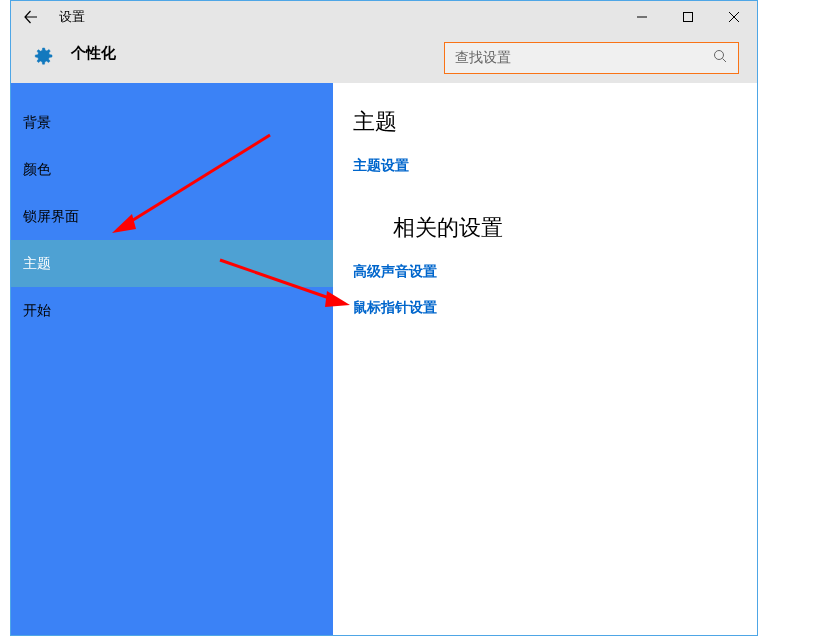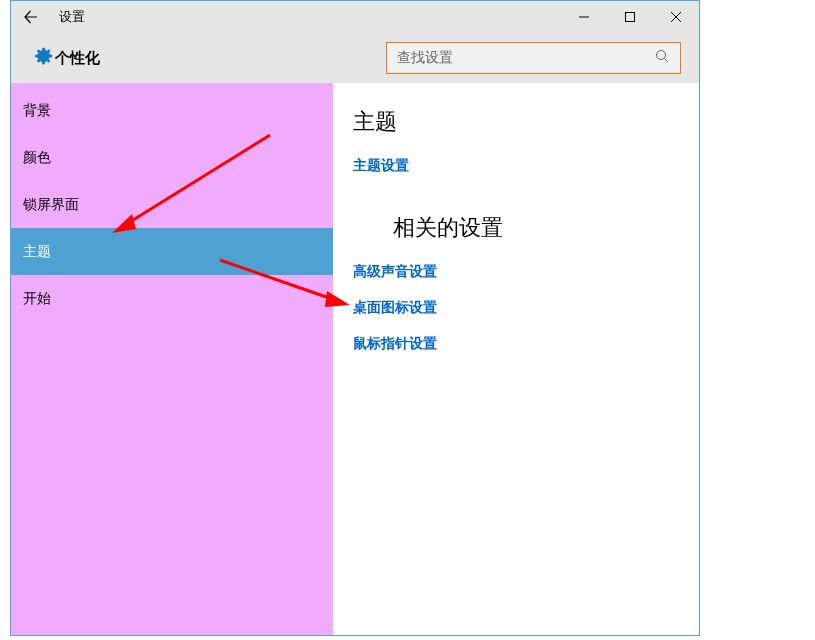--- a/index.html
+++ b/index.html
@@ -12,21 +12,21 @@
       width: 815px;
       height: 640px;
       background: #fff;
       position: relative;
       overflow: hidden;
     }
     .window {
       position: absolute;
       left: 10px;
       top: 0;
-      width: 690px;
+      width: 748px;
       height: 636px;
       background: #fff;
       border: 1px solid #4ea6e6;
       display: flex;
       flex-direction: column;
     }
     .titlebar {
       height: 32px;
       background: #e6e6e6;
       display: flex;
@@ -66,22 +66,22 @@
     .header {
       height: 50px;
       background: #e6e6e6;
       display: flex;
       align-items: center;
       justify-content: space-between;
       padding: 0 18px 0 20px;
     }
     .header-left {
       display: flex;
-      align-items: center;
-      gap: 0;
+      align-items: flex-start;
+      gap: 16px;
     }
     .gear-icon {
       color: #1279be;
     }
     .header-title {
       font-size: 15px;
       font-weight: 600;
       color: #000;
     }
     .search-box {
@@ -101,22 +101,22 @@
     .search-ico {
       color: #666;
     }
     .content {
       flex: 1;
       display: flex;
       background: #fff;
     }
     .sidebar {
       width: 322px;
-      background: #f0abfc;
-      padding-top: 4px;
+      background: #3b82f6;
+      padding-top: 16px;
     }
     .sidebar-item {
       height: 47px;
       padding-left: 12px;
       display: flex;
       align-items: center;
       font-size: 14px;
       color: #000;
       cursor: pointer;
     }
@@ -236,21 +236,20 @@
       <div class="sidebar-item">
           <span>开始</span>
         </div>
     </div>
     <div class="main">
       <h2 class="section-title">主题</h2>
       <a class="link">主题设置</a>
 
       <h2 class="section-title second">相关的设置</h2>
       <a class="link">高级声音设置</a>
-      <a class="link">桌面图标设置</a>
       <a class="link">鼠标指针设置</a>
     </div>
   </div>
 </div>
 
 <svg class="arrow-svg" style="left:110px;top:130px" width="170" height="110" viewBox="0 0 170 110">
   <line x1="160" y1="5" x2="15" y2="95" stroke="#f00" stroke-width="3"></line>
   <polygon points="2,103 22,84 26,99" fill="#f00"></polygon>
 </svg>
 <svg class="arrow-svg" style="left:215px;top:255px" width="140" height="60" viewBox="0 0 140 60">

